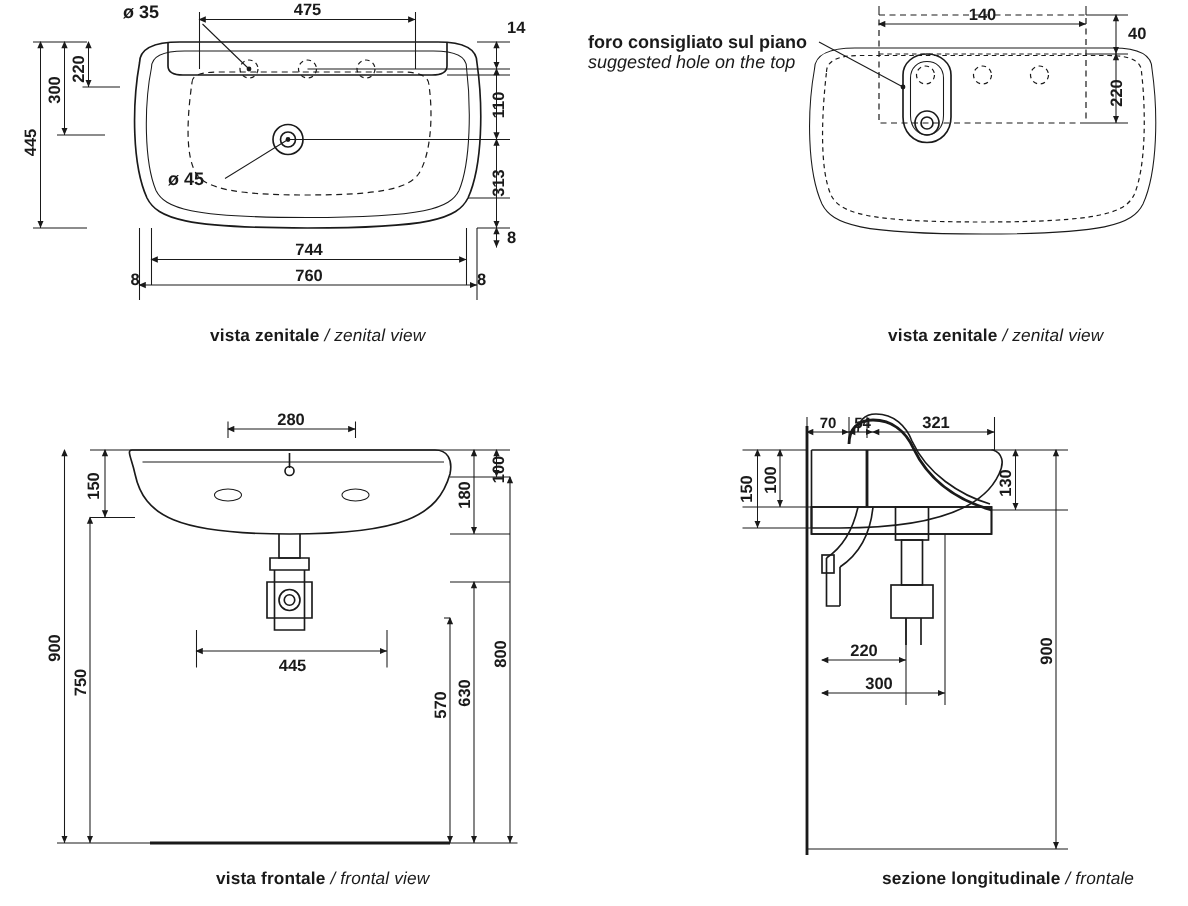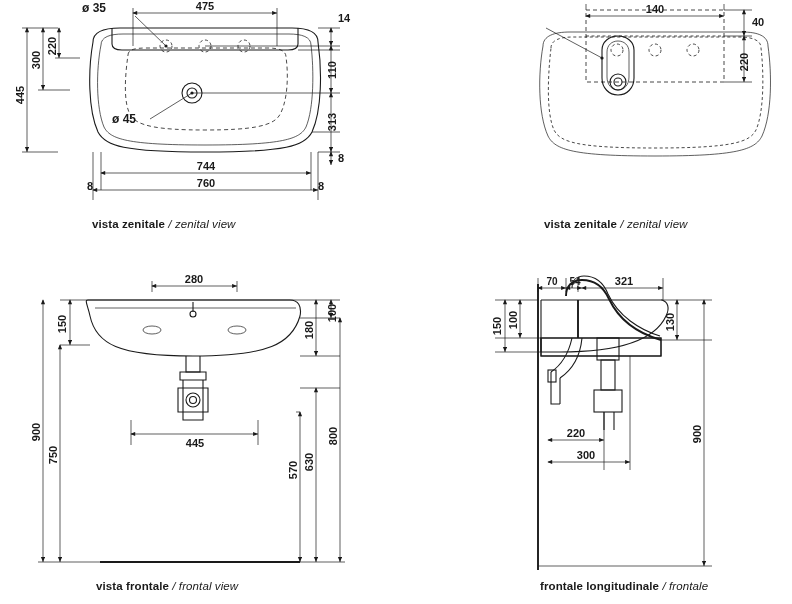--- a/index.html
+++ b/index.html
@@ -26,21 +26,21 @@
     left: 0; top: 0;
     width: 792px;
     height: 604px;
   }
   .caption {
     position: absolute;
     font-size: 11.5px;
     white-space: nowrap;
     letter-spacing: 0.1px;
   }
-  .caption b { font-weight: bold; }
+  .caption b { font-weight: bold; margin-left: 48px; }
   .caption i { font-style: italic; font-weight: normal; }
   .cap-zenital-1 { left: 92px;  top: 218px; }
   .cap-zenital-2 { left: 544px; top: 218px; }
   .cap-frontal   { left: 96px;  top: 580px; }
   .cap-section   { left: 540px; top: 580px; }
 
   .note {
     position: absolute;
     font-size: 12px;
     line-height: 12.5px;
@@ -303,27 +303,31 @@
     </g>
   </svg>
 
   <div class="note" style="left:82px; top:2px; font-weight:bold;">
     <span>ø 35</span>
   </div>
   <div class="note" style="left:112px; top:113px; font-weight:bold;">
     <span>ø 45</span>
   </div>
 
+  <div class="note note-hole">
+    <b>foro consigliato sul piano</b><br>
+    <i>suggested hole on the top</i>
+  </div>
 
   <div class="caption cap-zenital-1">
     <b>vista zenitale</b><i> / zenital view</i>
   </div>
   <div class="caption cap-zenital-2">
     <b>vista zenitale</b><i> / zenital view</i>
   </div>
   <div class="caption cap-frontal">
     <b>vista frontale</b><i> / frontal view</i>
   </div>
   <div class="caption cap-section">
-    <b>frontale longitudinale</b><i> / frontale</i>
+    <b>sezione longitudinale</b><i> / frontale</i>
   </div>
 
 </div>
 
 </body></html>

